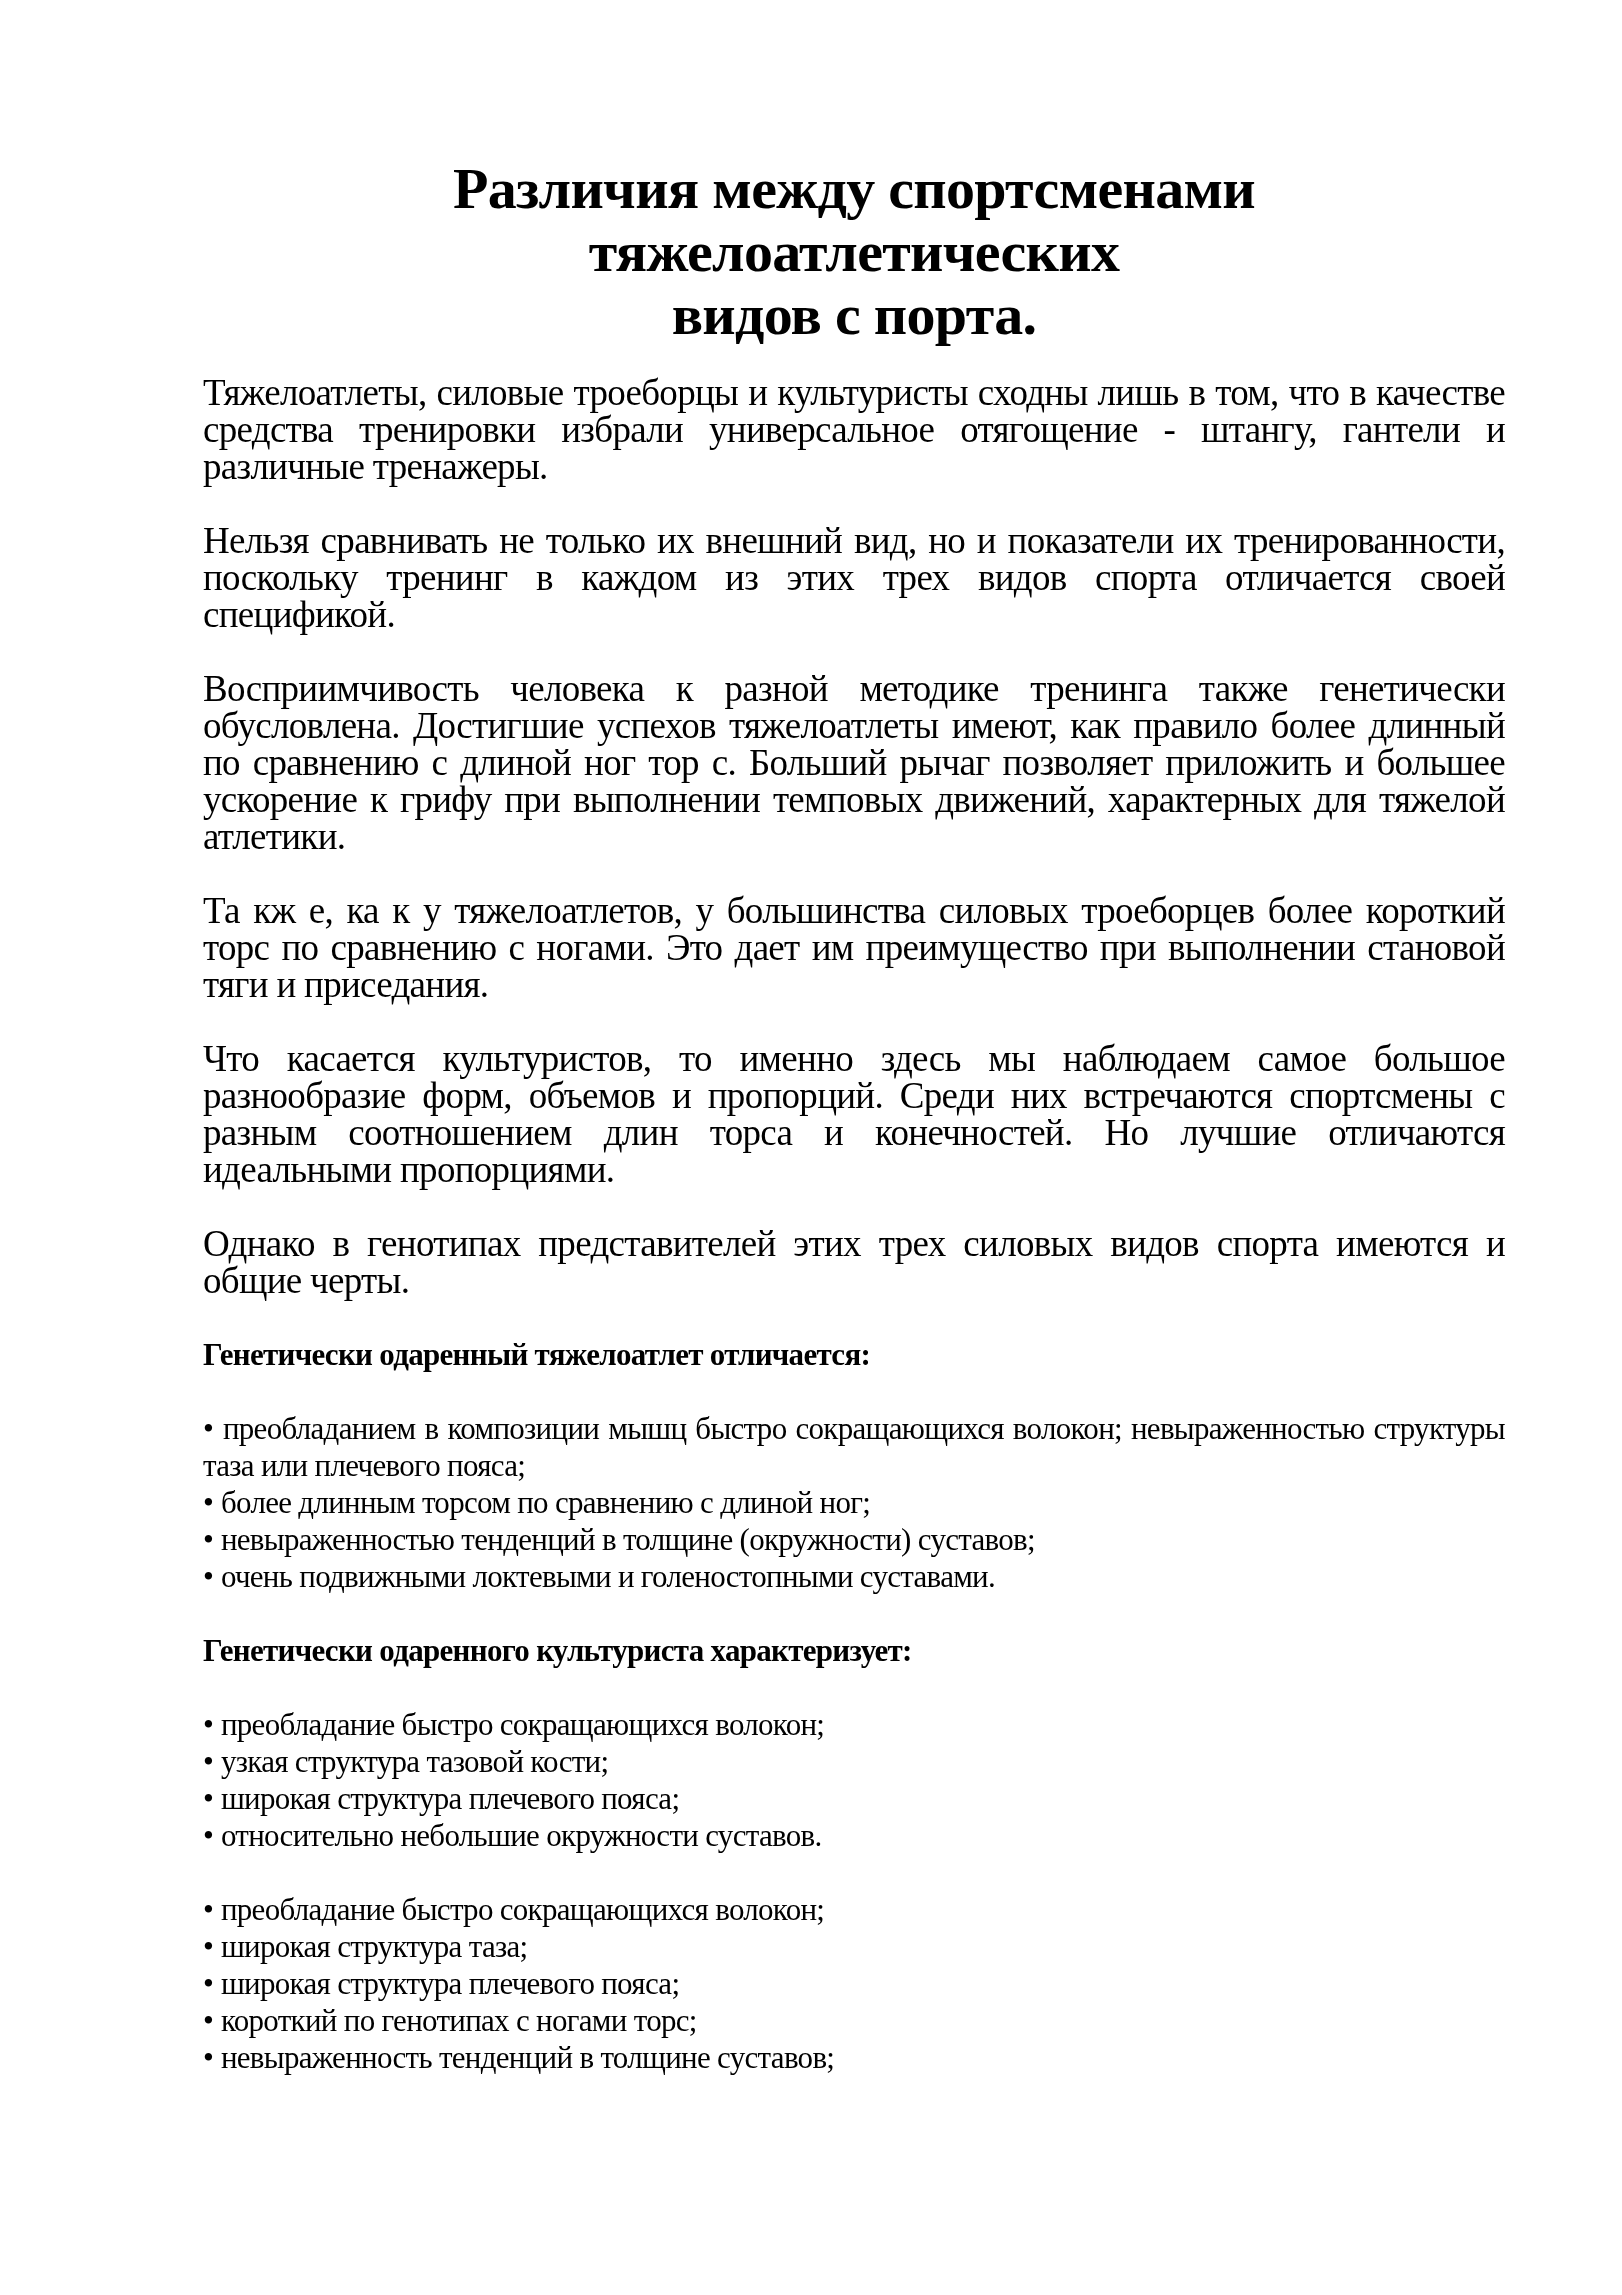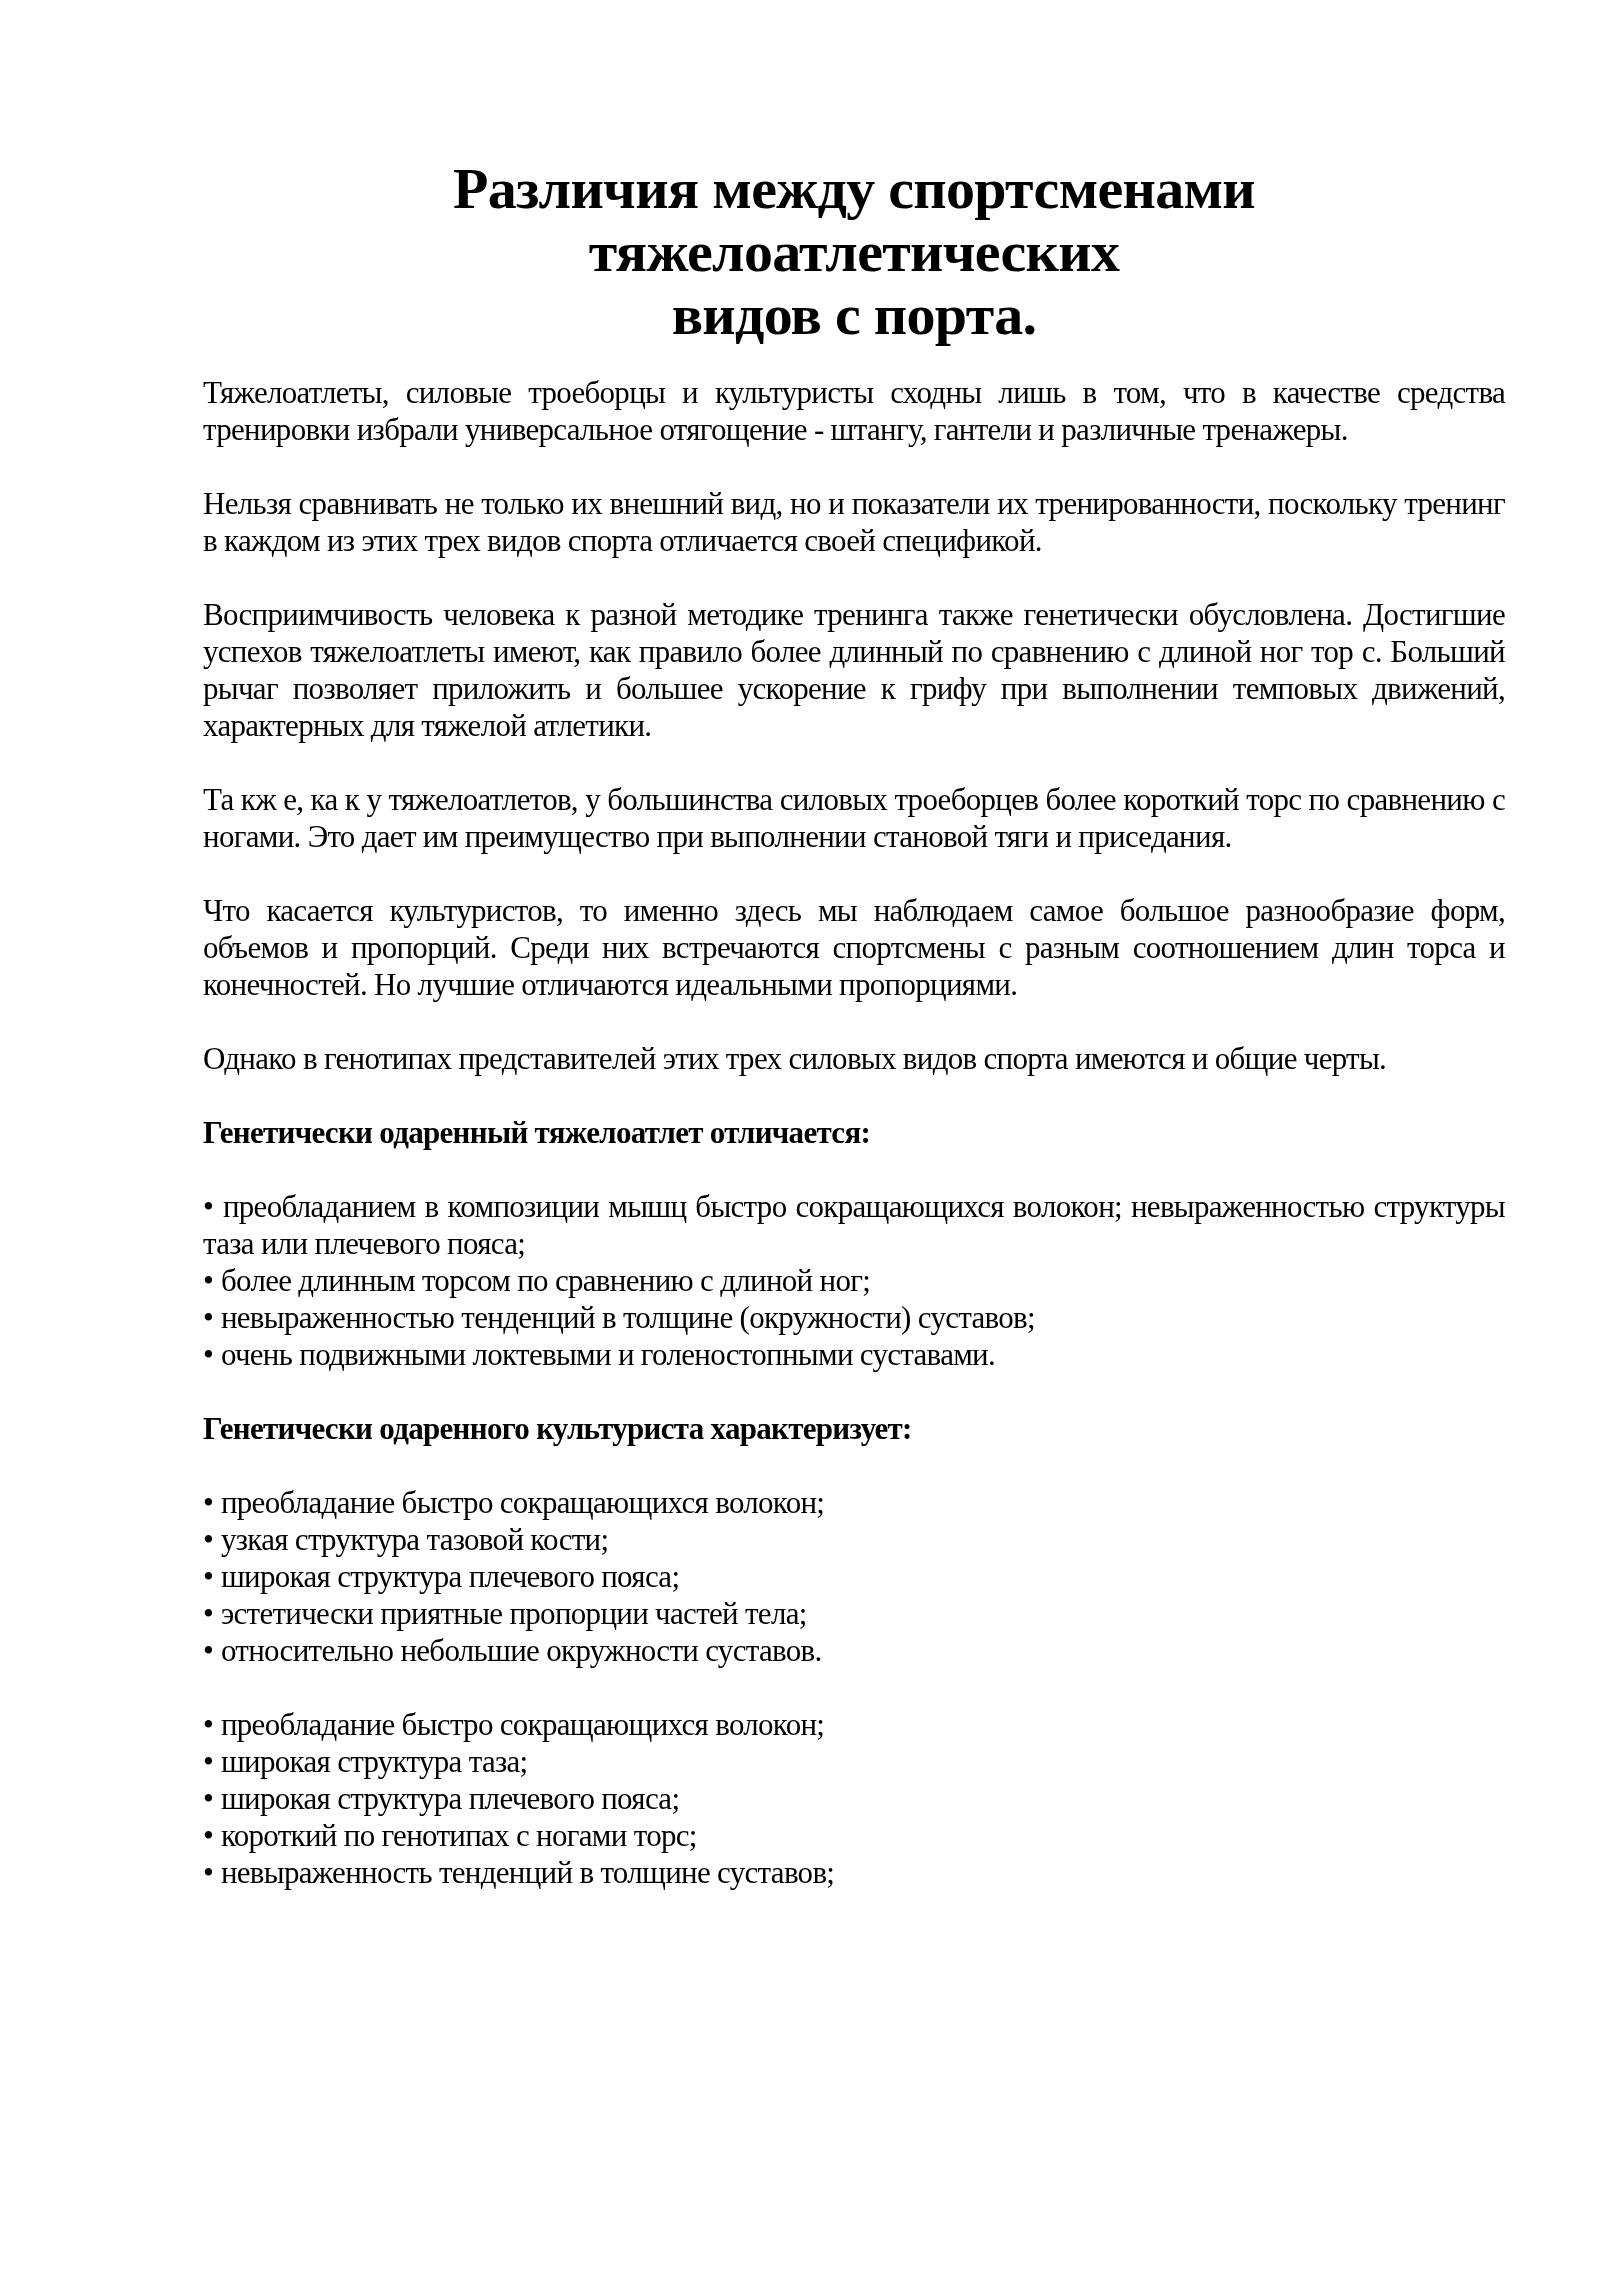--- a/index.html
+++ b/index.html
@@ -25,21 +25,21 @@
   .doc-title {
     font-size: 58px;
     line-height: 63px;
     font-weight: bold;
     text-align: center;
     letter-spacing: -0.7px;
     margin: 0 0 28px 0;
   }
   .doc-title .title-line { display: block; }
   .para {
-    font-size: 31px;
+    font-size: 37px;
     line-height: 37px;
     text-align: justify;
     letter-spacing: -0.7px;
     margin: 0 0 37px 0;
   }
   .section-heading {
     font-size: 31px;
     line-height: 37px;
     font-weight: bold;
     letter-spacing: -0.7px;
@@ -78,21 +78,20 @@
       <div class="bullet-item"><span class="bullet-marker">•</span> <span>более длинным торсом по сравнению с длиной ног;</span></div>
       <div class="bullet-item"><span class="bullet-marker">•</span> <span>невыраженностью тенденций в толщине (окружности) суставов;</span></div>
       <div class="bullet-item"><span class="bullet-marker">•</span> <span>очень подвижными локтевыми и голеностопными суставами.</span></div>
     </div>
 
     <h2 class="section-heading">Генетически одаренного культуриста характеризует:</h2>
     <div class="bullet-list">
       <div class="bullet-item"><span class="bullet-marker">•</span> <span>преобладание быстро сокращающихся волокон;</span></div>
       <div class="bullet-item"><span class="bullet-marker">•</span> <span>узкая структура тазовой кости;</span></div>
       <div class="bullet-item"><span class="bullet-marker">•</span> <span>широкая структура плечевого пояса;</span></div>
-      <div class="bullet-item"><span class="bullet-marker">•</span> <span>эстетически приятные пропорции частей тела;</span></div>
       <div class="bullet-item"><span class="bullet-marker">•</span> <span>относительно небольшие окружности суставов.</span></div>
     </div>
 
     <div class="bullet-list">
       <div class="bullet-item"><span class="bullet-marker">•</span> <span>преобладание быстро сокращающихся волокон;</span></div>
       <div class="bullet-item"><span class="bullet-marker">•</span> <span>широкая структура таза;</span></div>
       <div class="bullet-item"><span class="bullet-marker">•</span> <span>широкая структура плечевого пояса;</span></div>
       <div class="bullet-item"><span class="bullet-marker">•</span> <span>короткий по генотипах с ногами торс;</span></div>
       <div class="bullet-item"><span class="bullet-marker">•</span> <span>невыраженность тенденций в толщине суставов;</span></div>
     </div>

